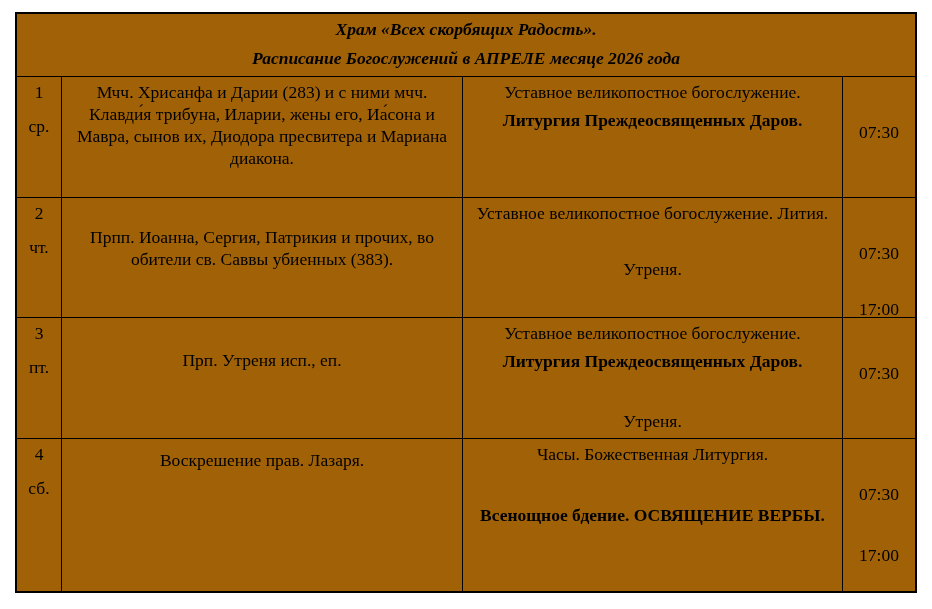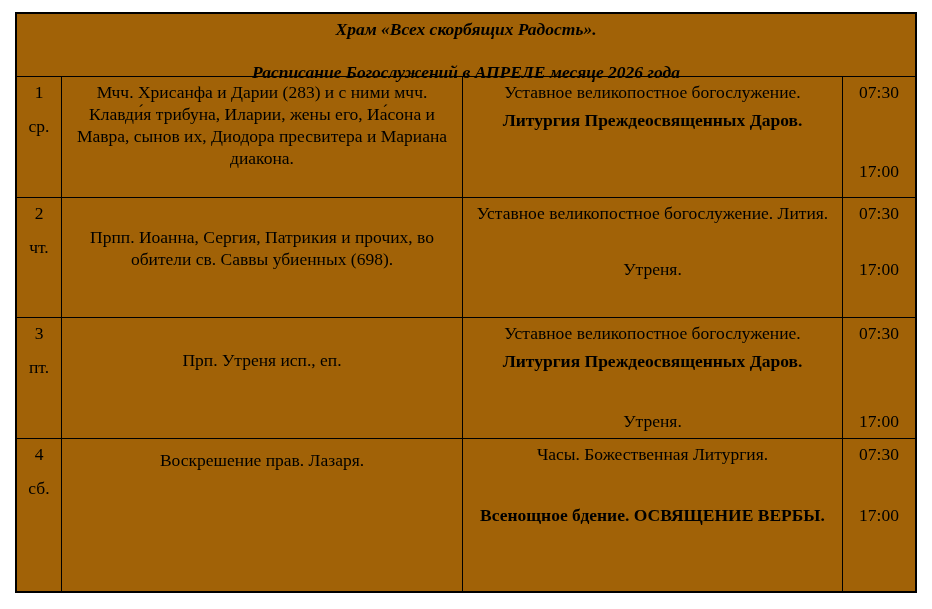--- a/index.html
+++ b/index.html
@@ -17,21 +17,21 @@
     background: #a16207;
   }
   .header-row {
     height: 63px;
     border-bottom: 1px solid #000;
     text-align: center;
     font-weight: bold; font-style: italic;
     line-height: 22px;
     padding-top: 4px;
   }
-  .header-line2 { margin-top: 21px; }
+  .header-line2 { margin-top: 7px; }
   .trow {
     display: grid;
     grid-template-columns: 45px 401px 380px 1fr;
     border-bottom: 1px solid #000;
     position: relative;
   }
   .trow:last-child { border-bottom: none; }
   .cell {
     border-right: 1px solid #000;
     text-align: center;
@@ -52,21 +52,21 @@
   .r4 .desc-cell { padding-top: 5px; }
   .r4 .desc-line-1 { font-weight: bold; }
   .r4 .desc-line-2 { margin-top: 5px; }
   .svc-cell { padding-top: 4px; }
   .svc-m2 { margin-top: 6px; font-weight: bold; }
   .svc-evening {
     position: absolute; left: 0; right: 0;
     top: var(--ev);
   }
   .r4 .svc-evening { font-weight: bold; }
-  .time-cell { padding-top: 4px; }
+  .time-cell { padding-top: 4px; margin-top: 40px; }
   .time-evening {
     position: absolute; left: 0; right: 0;
     top: var(--ev);
   }
   .schedule div:empty { display: none; }
 </style>
 </head>
 <body>
 
 <div class="schedule">
@@ -94,21 +94,21 @@
       <div class="time-evening">17:00</div>
     </div>
   </div>
 
   <div class="trow r2">
     <div class="cell date-cell">
       <div>2</div>
       <div class="day-abbr">чт.</div>
     </div>
     <div class="cell desc-cell">
-      <div class="desc-line-1">Прпп. Иоанна, Сергия, Патрикия и прочих, во обители св. Саввы убиенных (698).</div>
+      <div class="desc-line-1">Прпп. Иоанна, Сергия, Патрикия и прочих, во обители св. Саввы убиенных (383).</div>
 
     </div>
     <div class="cell svc-cell">
       <div class="svc-m1">Уставное великопостное богослужение. Лития.</div>
 
       <div class="svc-evening">Утреня.</div>
     </div>
     <div class="cell time-cell">
       <div class="time-morning">07:30</div>
       <div class="time-evening">17:00</div>

